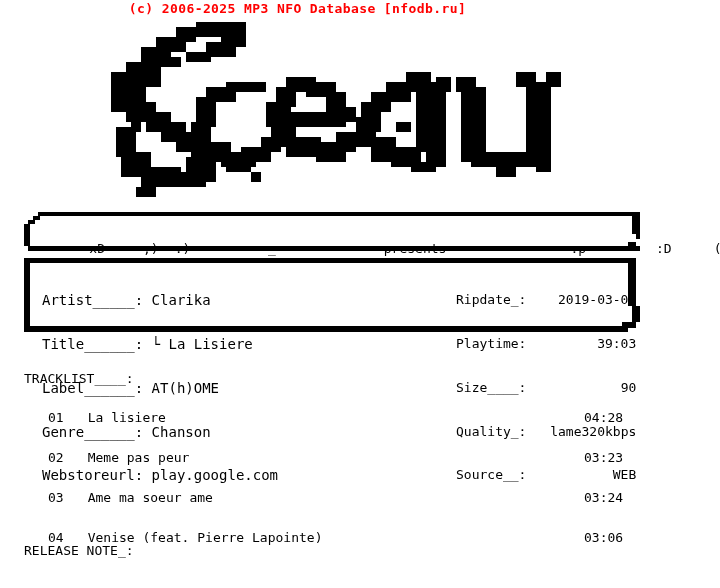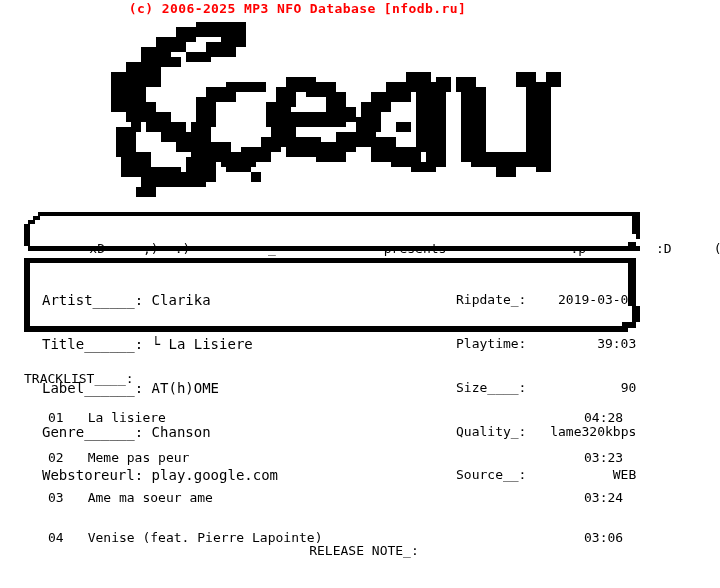--- a/index.html
+++ b/index.html
@@ -126,21 +126,21 @@
   
   #release-note {
     position: absolute;
     left: 24px;
     top: 511px;
     width: 680px;
     font-size: 13px;
     line-height: 16px;
     white-space: pre;
   }
-  #release-note-title { display: block; text-align: center; }
+  #release-note-title { display: block; }
 </style>
 </head>
 <body>
 
 <div id="nfo-header">(c) 2006-2025 MP3 NFO Database [nfodb.ru]</div>
 
 <div id="logo-art" title="Sceau">
   <svg viewBox="0 0 98 36" shape-rendering="crispEdges" preserveAspectRatio="none">
     <g fill="#000000">
 

